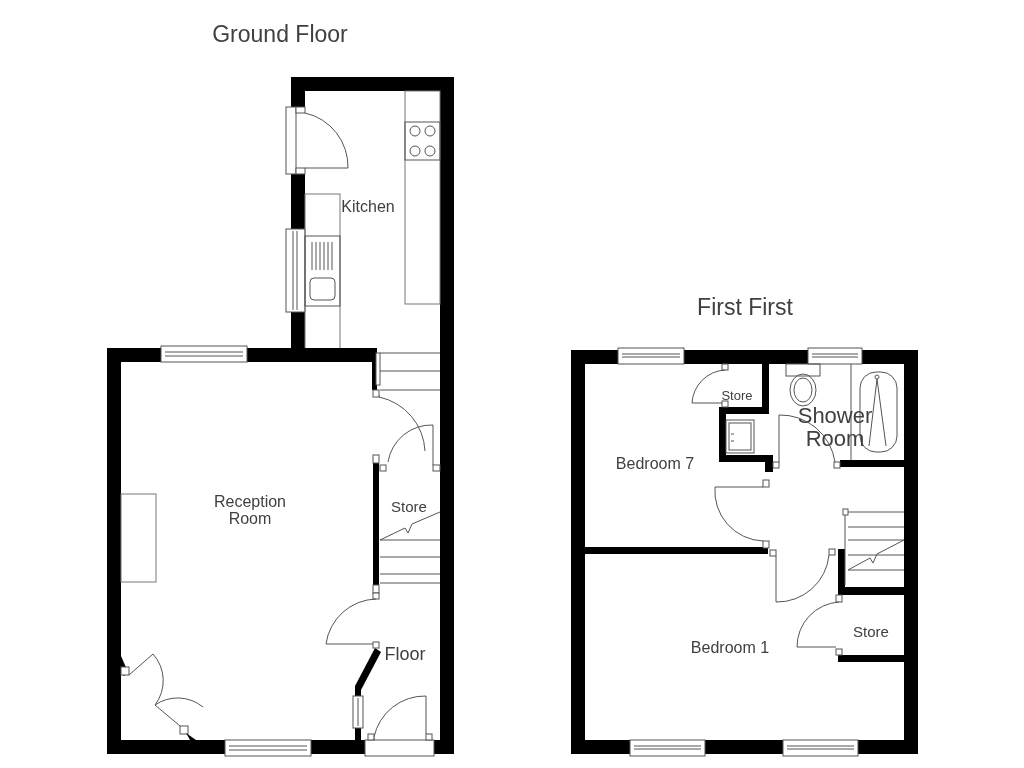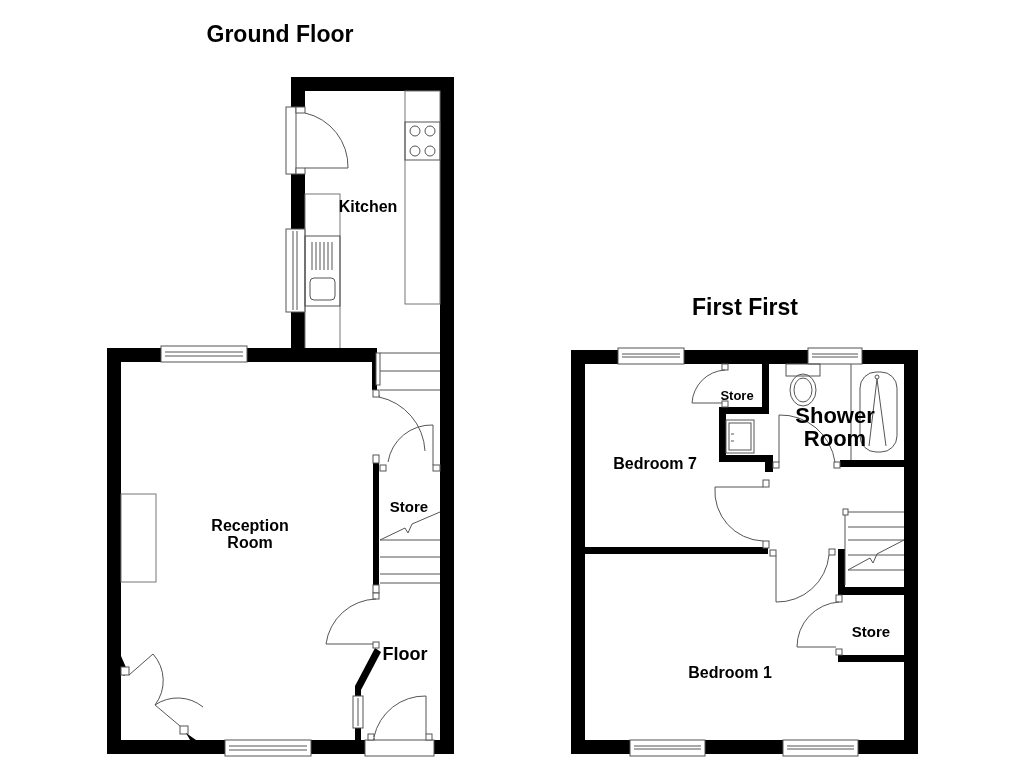--- a/index.html
+++ b/index.html
@@ -1,18 +1,18 @@
 <!DOCTYPE html>
 <html><head>
 <meta charset="utf-8">
 <style>
   html, body { margin: 0; padding: 0; background: #ffffff; }
   body { width: 1024px; height: 768px; position: relative; overflow: hidden; font-family: "Liberation Sans", sans-serif; }
   svg { position: absolute; left: 0; top: 0; }
-  .lbl { position: absolute; font-weight: bold; color: #000000; text-align: center; line-height: 1.05; font-family: "Liberation Sans", sans-serif; }
+  .lbl { position: absolute; font-weight: normal; color: #404040; text-align: center; line-height: 1.05; font-family: "Liberation Sans", sans-serif; }
   .floor-title { font-size: 23px; }
   .room { font-size: 16px; }
   .small { font-size: 15px; margin-top: 13px; }
 </style>
 </head>
 <body>
 
 <svg width="1024" height="768" viewBox="0 0 1024 768">
 
   <g>
@@ -267,27 +267,27 @@
       <line x1="848" y1="570" x2="904" y2="570"></line>
       <polyline points="848,570 870,558 873,563 877,554 904,540"></polyline>
     </g>
   </g>
 </svg>
 
 <div class="lbl floor-title" style="left:190px; top:22px; width:180px;">Ground Floor</div>
 <div class="lbl floor-title" style="left:660px; top:295px; width:170px;">First First</div>
 
 <div class="lbl room" style="left:318px; top:199px; width:100px;">Kitchen</div>
-<div class="lbl room" style="left:180px; top:518px; width:140px;">
+<div class="lbl room" style="left:180px; top:494px; width:140px;">
   <div>Reception</div>
   <div>Room</div>
 </div>
 <div class="lbl small" style="left:382px; top:486px; width:54px;">Store</div>
 <div class="lbl room" style="left:382px; top:645px; width:46px; font-size:18px;">Floor</div>
 
 <div class="lbl small" style="left:712px; top:376px; width:50px; font-size:13px;">Store</div>
 <div class="lbl room" style="left:790px; top:404px; width:90px; font-size:22px;">
   <div>Shower</div>
   <div>Room</div>
 </div>
 <div class="lbl room" style="left:590px; top:456px; width:130px;">Bedroom 7</div>
-<div class="lbl room" style="left:665px; top:640px; width:130px;margin-top:25px;">Bedroom 1</div>
+<div class="lbl room" style="left:665px; top:640px; width:130px;">Bedroom 1</div>
 <div class="lbl small" style="left:844px; top:611px; width:54px;">Store</div>
 
 </body></html>

